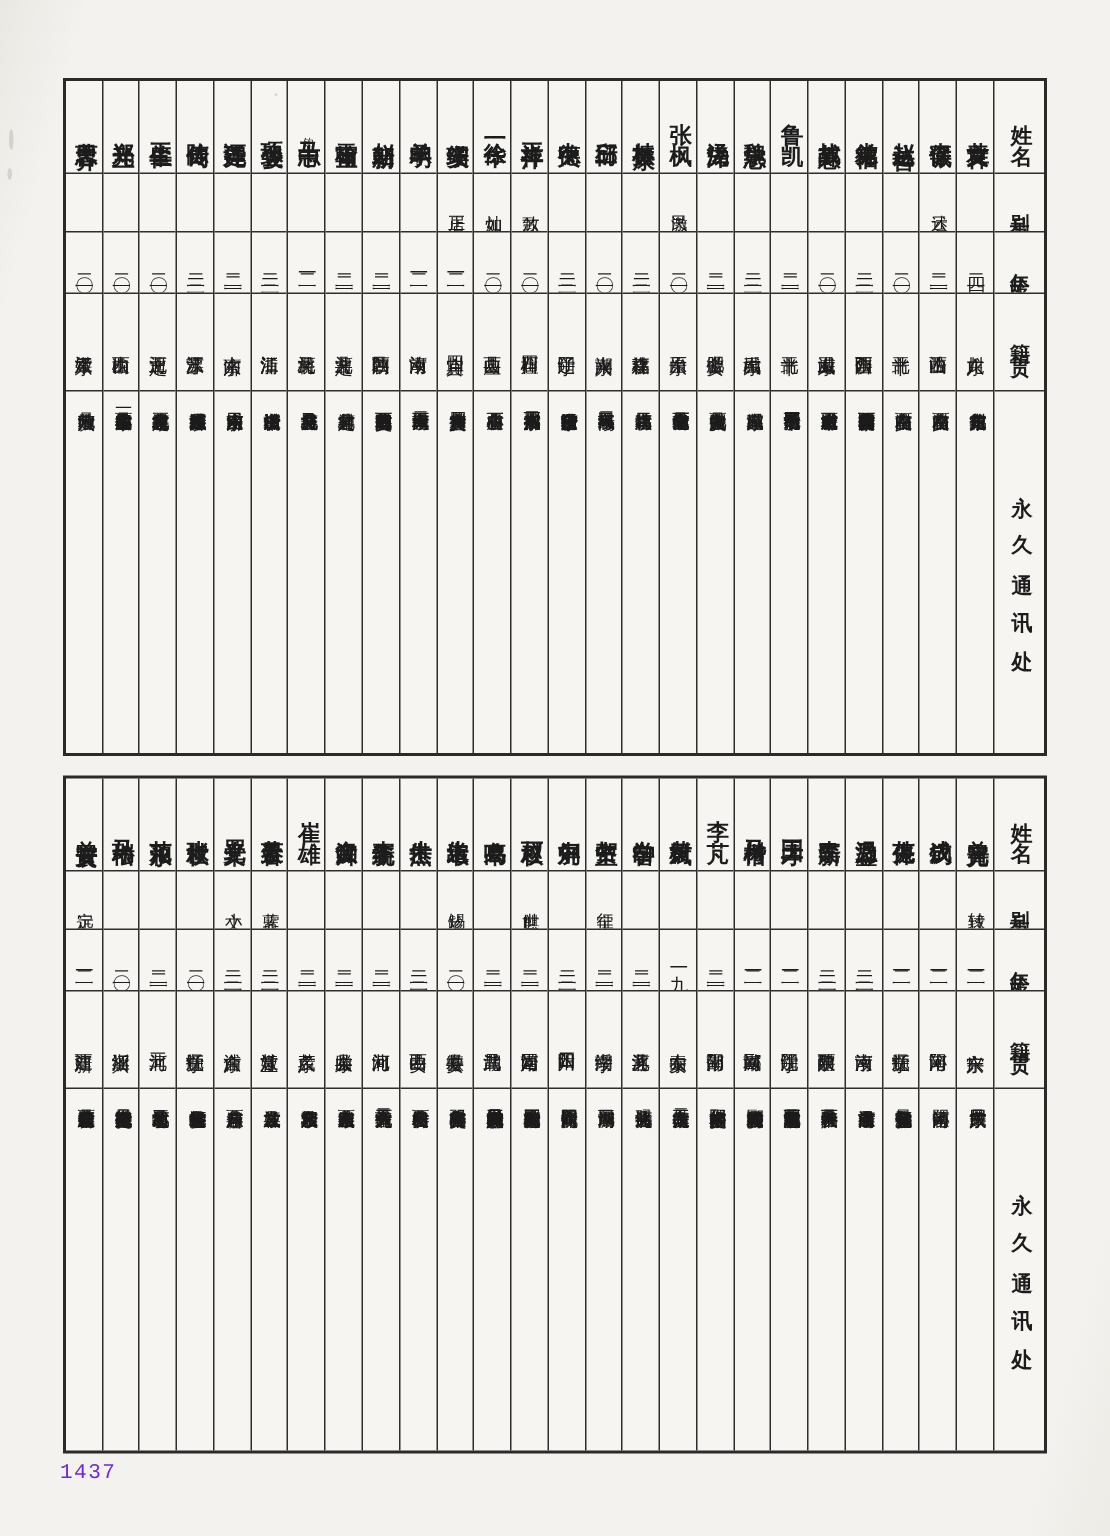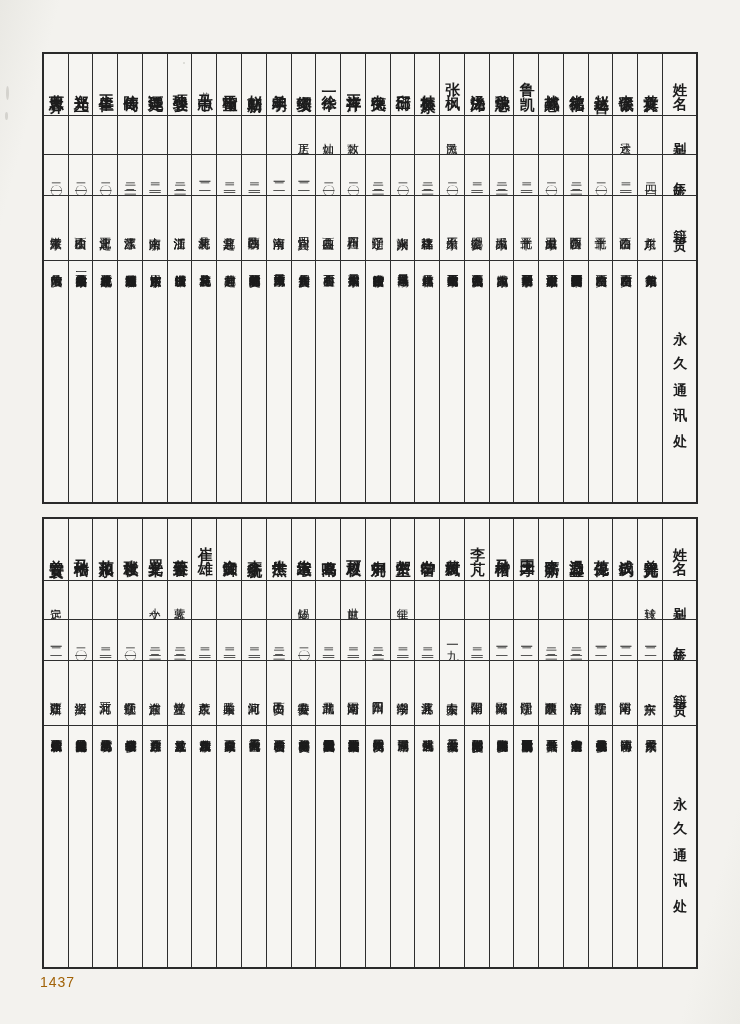--- a/index.html
+++ b/index.html
@@ -48,22 +48,22 @@
   .note{font-size:7px;letter-spacing:0;font-weight:normal;}
   .hlabel{font-weight:bold;}
   .h-name{font-size:14.5px;letter-spacing:0.85em;}
   .h-alias{font-size:13px;letter-spacing:0.2em;}
   .h-age{font-size:13px;letter-spacing:0.2em;}
   .h-origin{font-size:13.5px;letter-spacing:0.75em;}
   .h-addr{font-size:14px;letter-spacing:1.85em;}
   .r-haddr{flex:1;align-items:center;}
   .page-number{
     position:absolute;left:40px;top:974px;
-    font-size:14px;letter-spacing:1px;color:#a16207;
-    font-family:Liberation Sans, sans-serif;
+    font-size:14px;letter-spacing:1px;color:#6d28d9;
+    font-family:Liberation Mono, monospace;
   }
   .smudge{position:absolute;background:#b9b7b1;border-radius:50%;opacity:.5;}
 </style>
 </head>
 <body>
 
 <div class="grid-table" id="table-top">
   <div class="col header-col">
     <div class="cell r-name">
         <span class="vt hlabel h-name">姓名</span>

